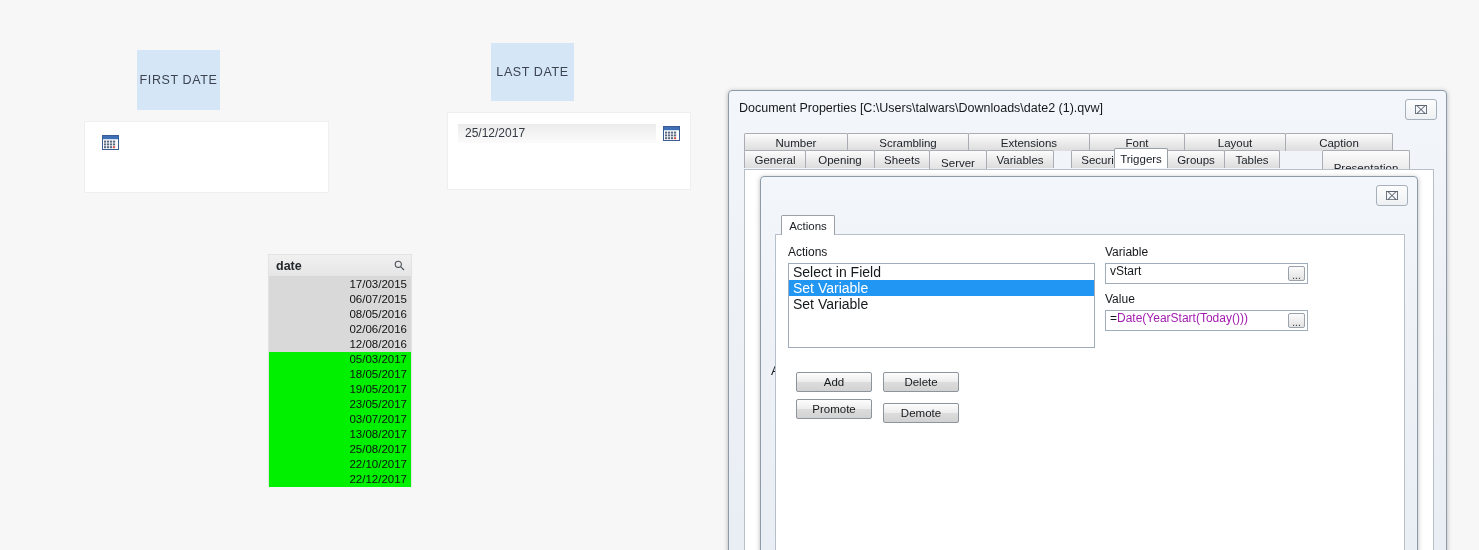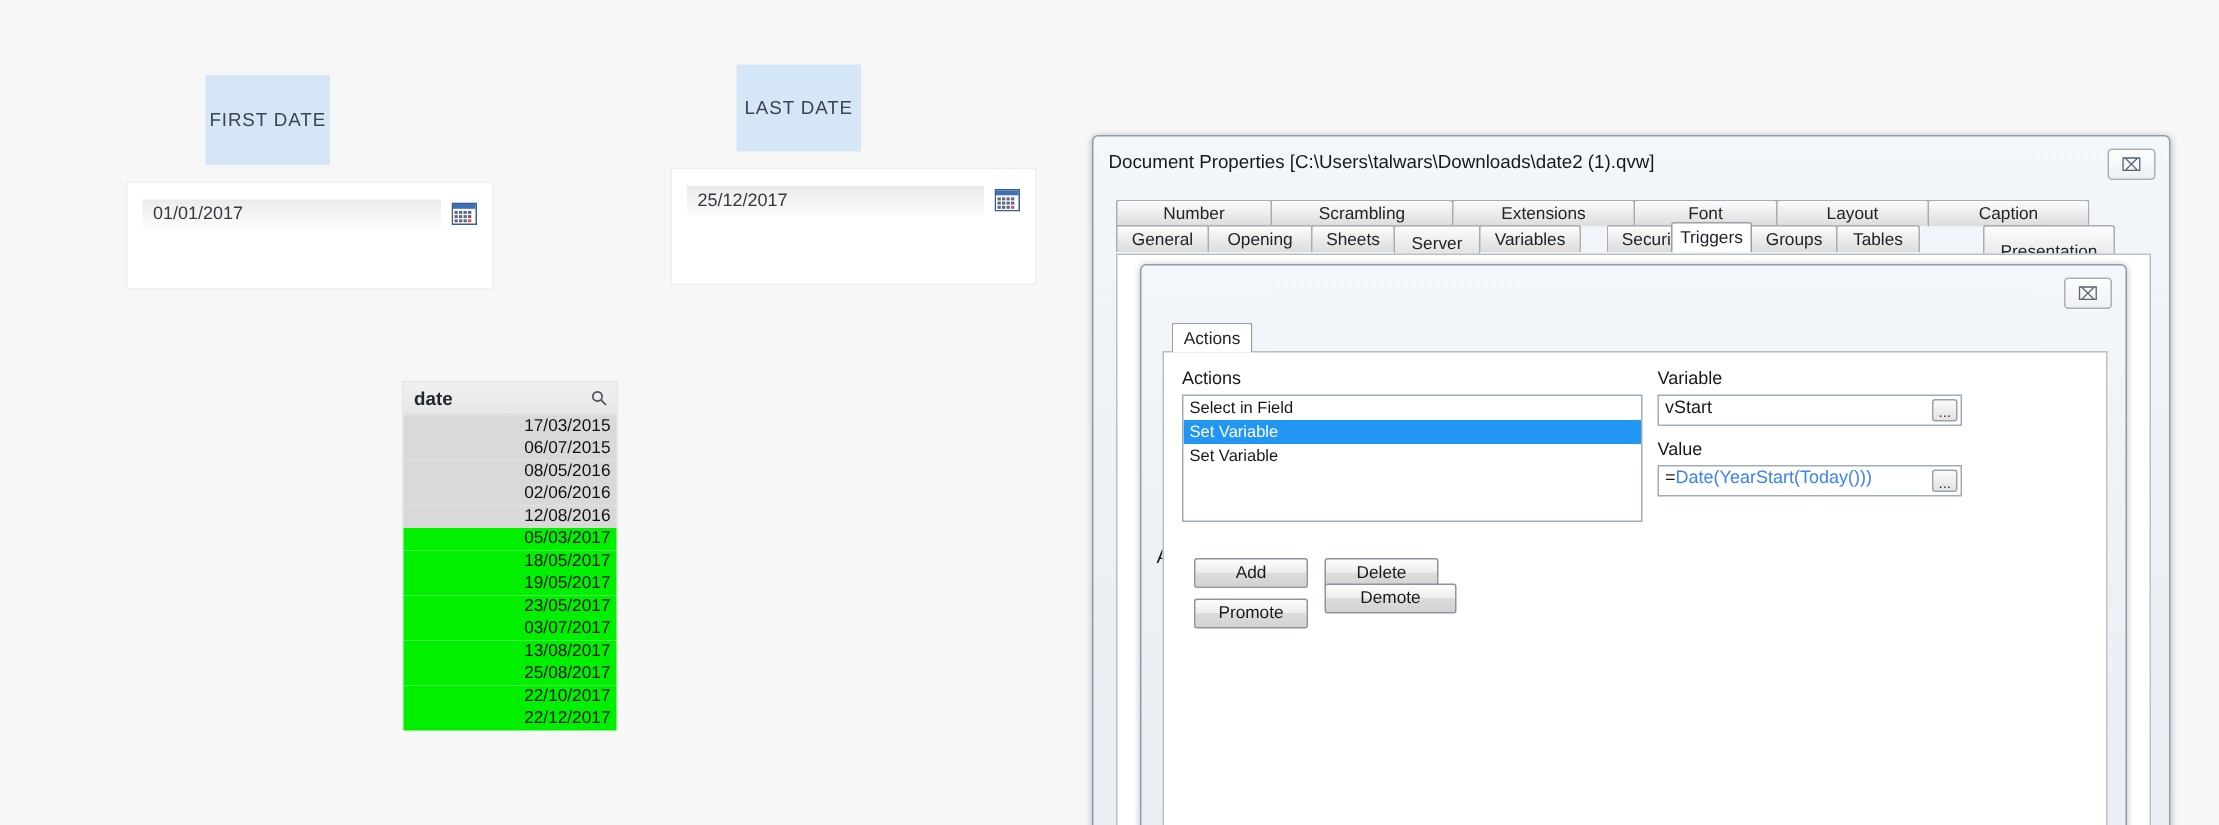--- a/index.html
+++ b/index.html
@@ -172,21 +172,21 @@
     position: absolute;
     background: #fff;
     border: 1px solid #9facbb;
     box-sizing: border-box;
     overflow: hidden;
   }
   .listctrl-item {
     height: 16px;
     line-height: 16px;
     padding-left: 4px;
-    font-size: 11px;
+    font-size: 14px;
     color: #16191c;
     white-space: nowrap;
   }
   .listctrl-item.sel {
     background: #2196f3;
     color: #ffffff;
   }
   .btn {
     position: absolute;
     background: linear-gradient(to bottom, #fdfdfd 0%, #ededed 48%, #dddddd 49%, #d2d2d2 100%);
@@ -203,21 +203,21 @@
     position: absolute;
     background: #ffffff;
     border: 1px solid #9facbb;
     box-sizing: border-box;
     display: flex;
     align-items: flex-start;
     font-size: 12px;
     color: #16191c;
     padding-left: 4px;
   }
-  .tbox .expr { color: #3b82f6; }
+  .tbox .expr { color: #a21caf; }
   .ellipsis-btn {
     position: absolute;
     right: 2px;
     top: 2px;
     bottom: 2px;
     width: 17px;
     background: linear-gradient(to bottom, #fbfbfb, #e2e2e2);
     border: 1px solid #9aa2ab;
     border-radius: 2px;
     display: flex;
@@ -251,21 +251,20 @@
 </head>
 <body>
 
 <div class="qv-canvas">
 
   <div class="label-box" style="left:137px; top:50px; width:83px; height:60px;">
     <span>FIRST DATE</span>
   </div>
   <div class="date-panel" style="left:85px; top:122px; width:243px; height:70px;">
     <div class="date-inner">
-      <div class="date-field">01/01/2017</div>
       <div class="cal-icon">
         <svg width="17" height="15" viewBox="0 0 17 15" xmlns="http://www.w3.org/2000/svg">
           <rect x="0.5" y="0.5" width="16" height="14" fill="#ffffff" stroke="#3b5c93"></rect>
           <rect x="1" y="1" width="15" height="3.2" fill="#3f6fb5"></rect>
           <g fill="#5b6a80">
             <rect x="2" y="5.6" width="2.2" height="2"></rect>
               <rect x="5" y="5.6" width="2.2" height="2"></rect>
             <rect x="8" y="5.6" width="2.2" height="2"></rect>
               <rect x="11" y="5.6" width="2.2" height="2"></rect>
             <rect x="2" y="8.4" width="2.2" height="2"></rect>
@@ -404,21 +403,21 @@
       <div id="actions-items">
           <div class="listctrl-item">Select in Field</div>
           <div class="listctrl-item sel">Set Variable</div>
           <div class="listctrl-item">Set Variable</div>
         </div>
     </div>
 
     <div class="btn" style="left:20px; top:137px; width:76px; height:20px;">Add</div>
     <div class="btn" style="left:107px; top:137px; width:76px; height:20px;">Delete</div>
     <div class="btn" style="left:20px; top:164px; width:76px; height:20px;">Promote</div>
-    <div class="btn" style="left:107px; top:154px; width:88px; height:20px;text-align:center;">Demote</div>
+    <div class="btn" style="left:107px; top:168px; width:76px; height:20px;text-align:center;">Demote</div>
 
     <div class="grp-label" style="left:329px; top:10px;">Variable</div>
     <div class="tbox" style="left:329px; top:28px; width:203px; height:21px;">
       <span>vStart</span>
       <span class="ellipsis-btn">...</span>
     </div>
 
     <div class="grp-label" style="left:329px; top:57px;">Value</div>
     <div class="tbox" style="left:329px; top:75px; width:203px; height:21px;">
       <span>=</span>

